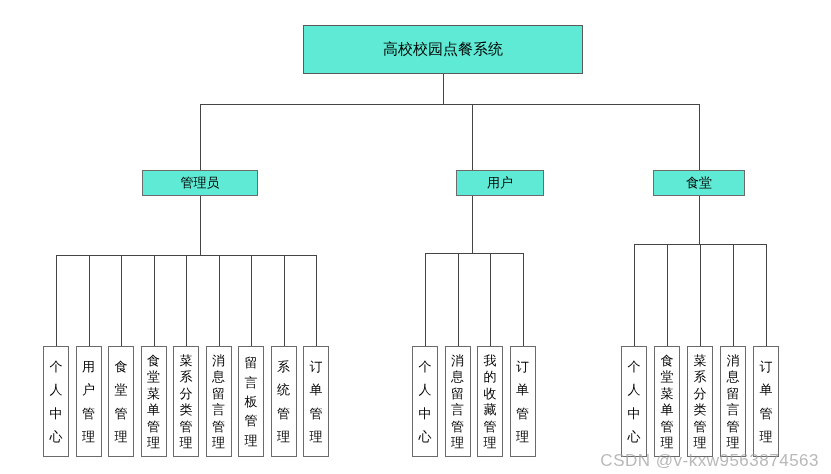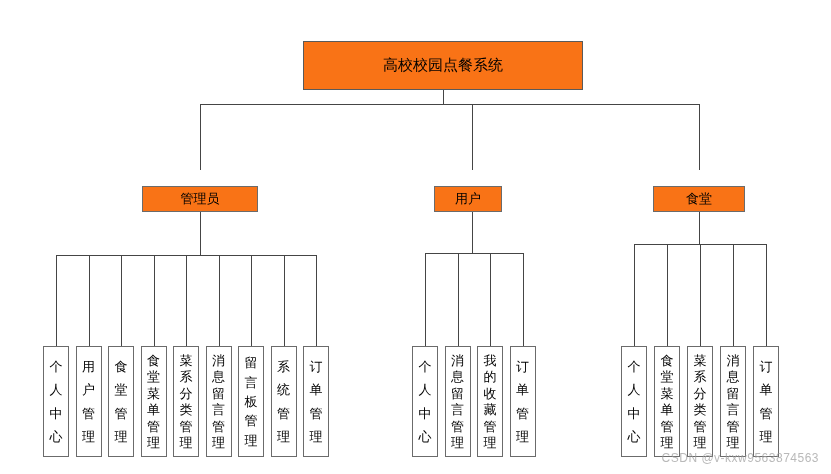--- a/index.html
+++ b/index.html
@@ -1,54 +1,53 @@
 <!DOCTYPE html>
 <html><head>
 <meta charset="utf-8">
 <style>
   html,body{margin:0;padding:0;background:#fff;}
   .stage{
     position:relative;width:831px;height:474px;background:#ffffff;
     font-family:"Liberation Sans",sans-serif;color:#000;overflow:hidden;
   }
   .box{
-    position:absolute;box-sizing:border-box;background:#f97316;
+    position:absolute;box-sizing:border-box;background:#5eead4;
     border:1px solid #6b6b6b;display:flex;align-items:center;justify-content:center;
     z-index:2;
-    margin-top:16px;
   }
   .root{left:303px;top:25px;width:280px;height:49px;font-size:15px;border-color:#5a5a5a;}
   .l2{top:170px;height:26px;font-size:13px;}
   .leafrow{position:absolute;top:346px;display:flex;column-gap:6.5px;z-index:2;}
   .leaf{
     position:relative;box-sizing:border-box;flex:0 0 26px;width:26px;height:111px;
     background:#fff;border:1px solid #6b6b6b;
     display:flex;flex-direction:column;align-items:center;justify-content:space-evenly;
     font-size:13px;padding:3px 0;
   }
   .vchar{line-height:1;display:block;}
   .cline{position:absolute;background:#454545;z-index:1;}
   .watermark{
-    position:absolute;top:451px;right:12px;font-size:12px;letter-spacing:.5px;
+    position:absolute;top:451px;right:12px;font-size:17px;letter-spacing:.5px;
     color:rgba(158,158,158,.72);z-index:4;white-space:nowrap;
   }
 </style>
 </head>
 <body>
 
 <div class="stage">
 
   <div class="box root" id="root-box">
     <span>高校校园点餐系统</span>
   </div>
 
   <div class="box l2" id="parent-0" style="left:142px;width:116px;">
     <span>管理员</span>
   </div>
-  <div class="box l2" id="parent-1" style="left:434px;width:68px;">
+  <div class="box l2" id="parent-1" style="left:456px;width:88px;">
     <span>用户</span>
   </div>
   <div class="box l2" id="parent-2" style="left:653px;width:92px;">
     <span>食堂</span>
   </div>
 
   <div class="leafrow" id="leaves-0" style="left:43px;">
       <div class="leaf">
         <span class="vchar">个</span>
         <span class="vchar">人</span>

